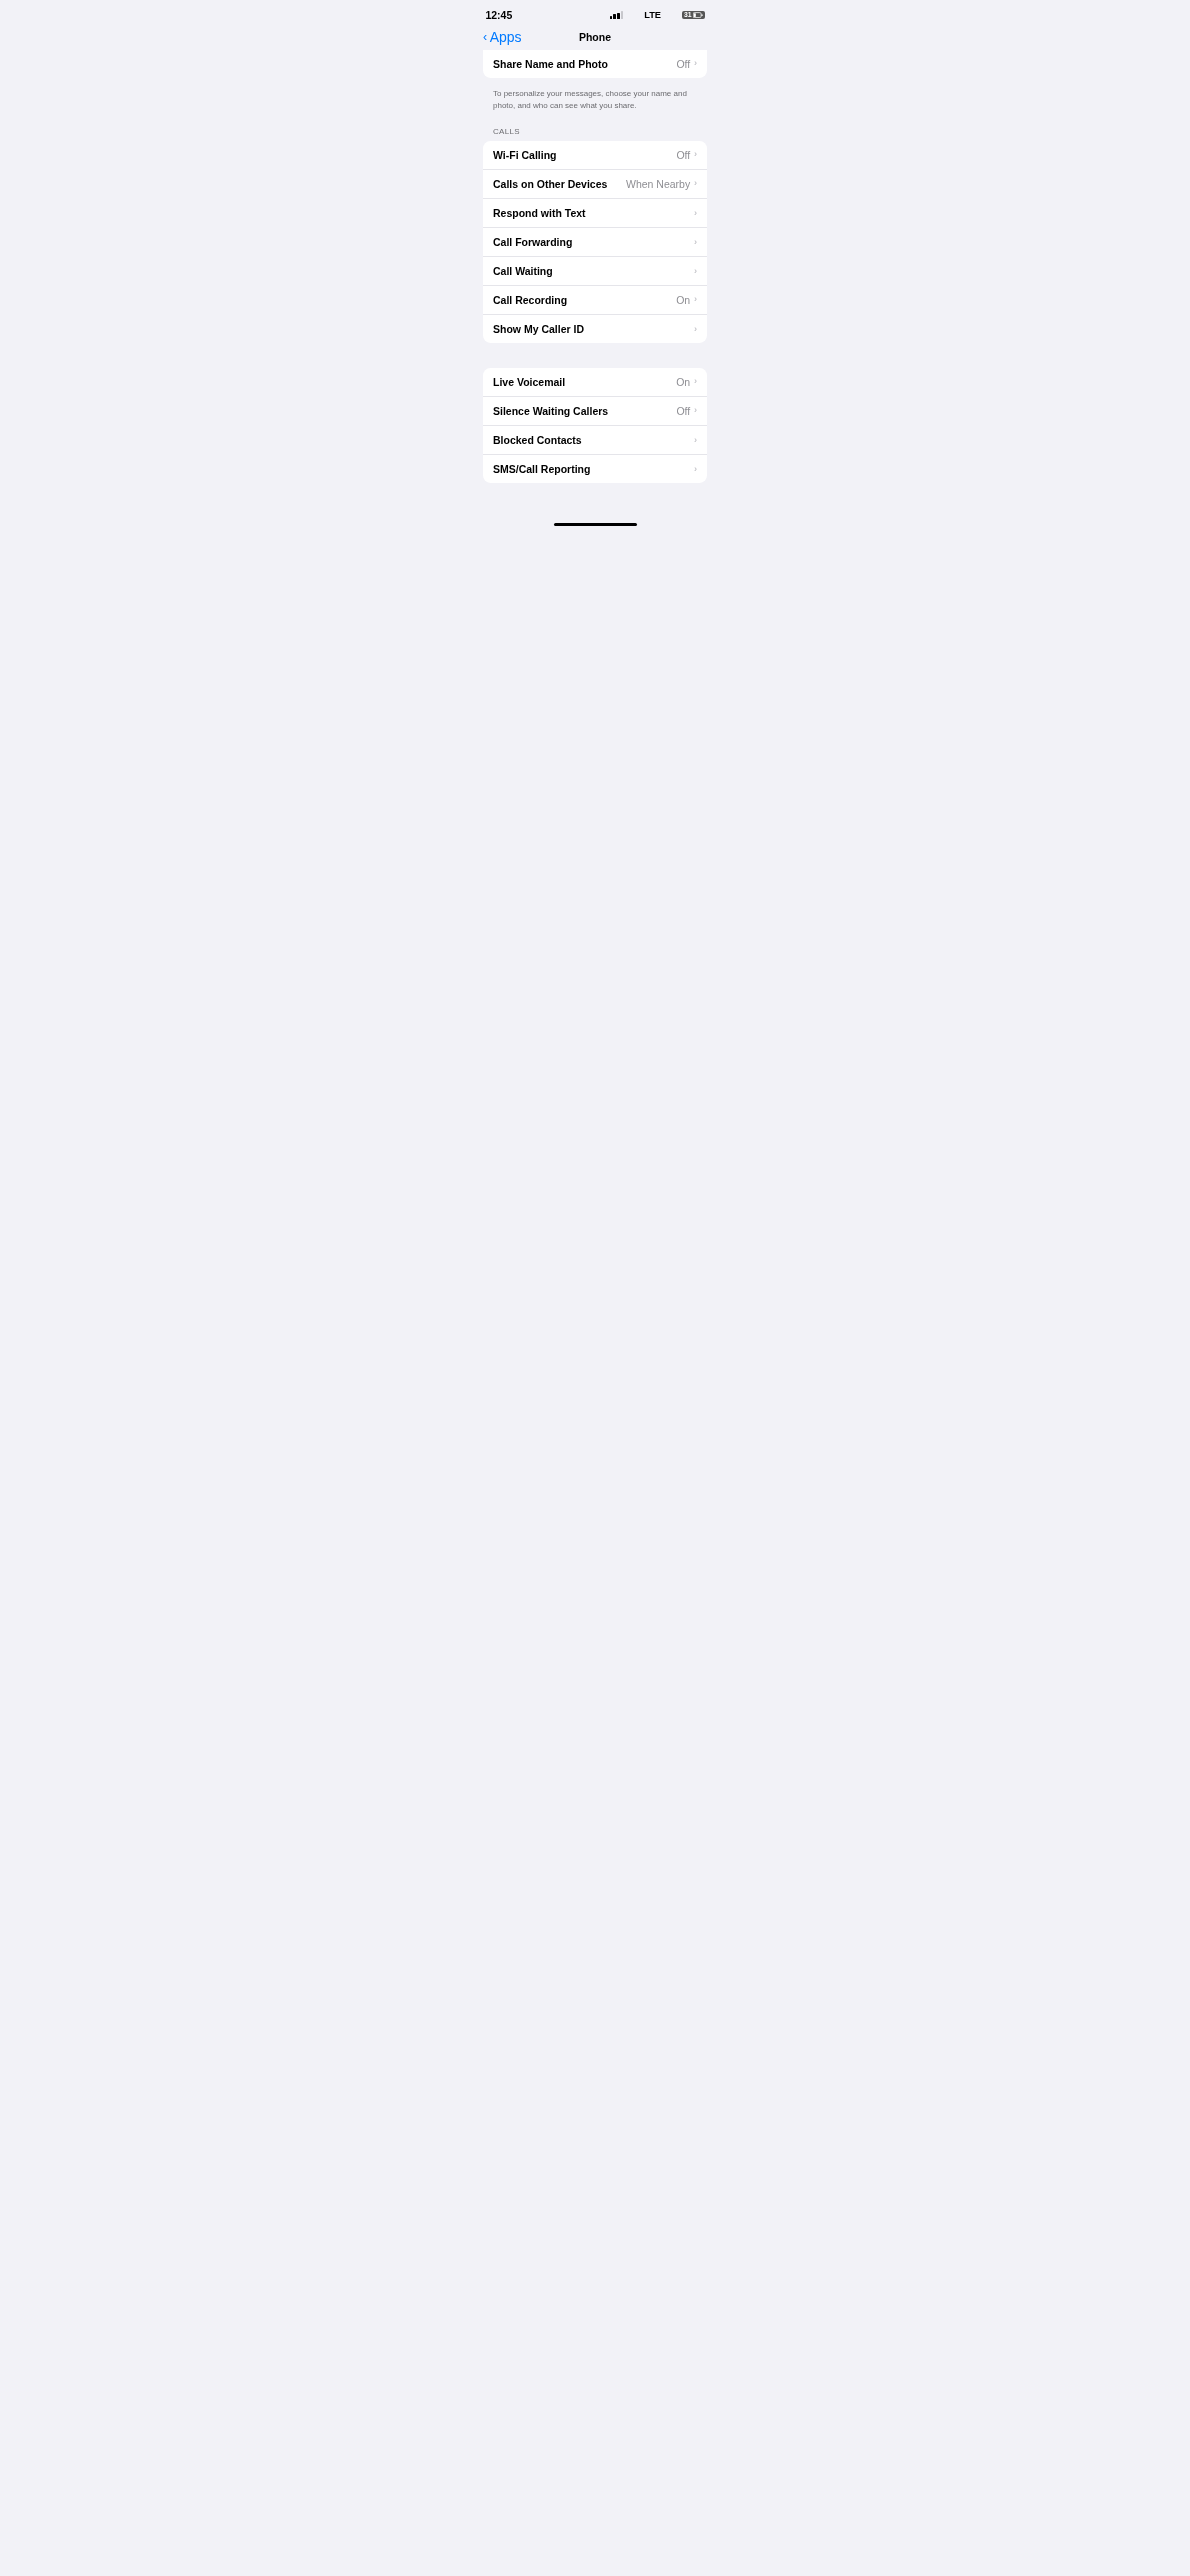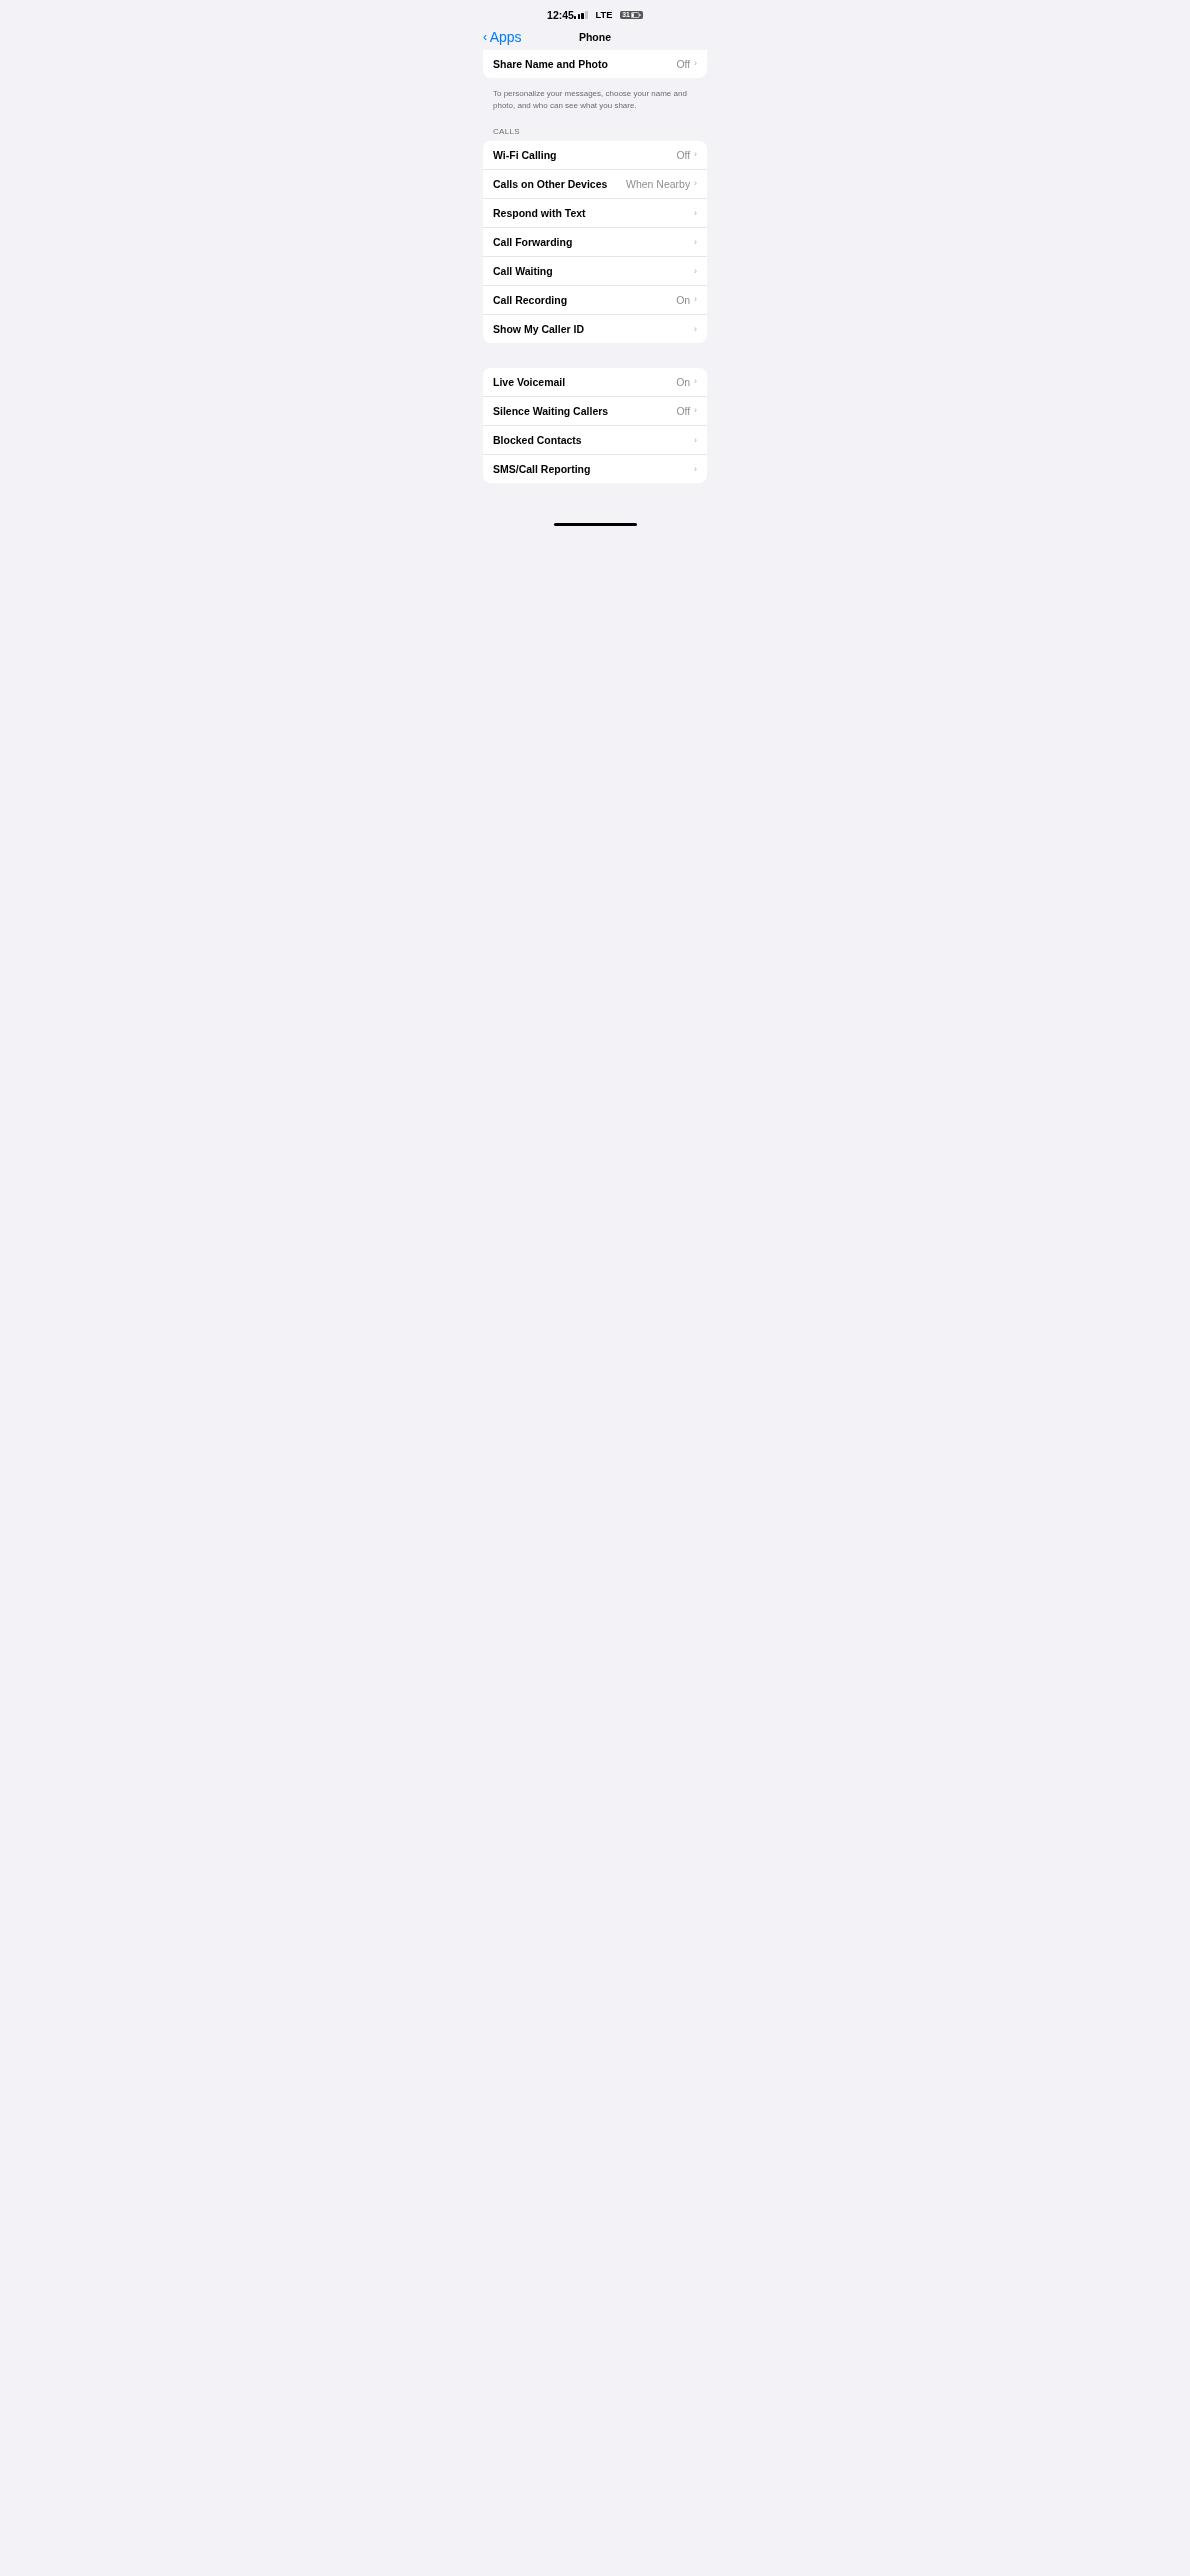--- a/index.html
+++ b/index.html
@@ -13,36 +13,36 @@
       font-family: -apple-system, BlinkMacSystemFont, 'SF Pro Text', 'Helvetica Neue', sans-serif;
       width: 244px;
       min-height: 528px;
       margin: 0 auto;
       position: relative;
       overflow-x: hidden;
     }
 
     .status-bar {
       display: flex;
-      justify-content: center;
+      justify-content: space-between;
       align-items: center;
       padding: 8.7px 12.4px 5px 12.4px;
       background-color: #f2f2f7;
     }
 
     .status-time {
       font-size: 10.5px;
       font-weight: 600;
       color: #000;
     }
 
     .status-icons {
       display: flex;
       align-items: center;
-      gap: 8px;
+      gap: 21px;
     }
 
     .signal-bars {
       display: flex;
       align-items: flex-end;
       gap: 1.2px;
     }
 
     .signal-bar {
       width: 2.5px;

